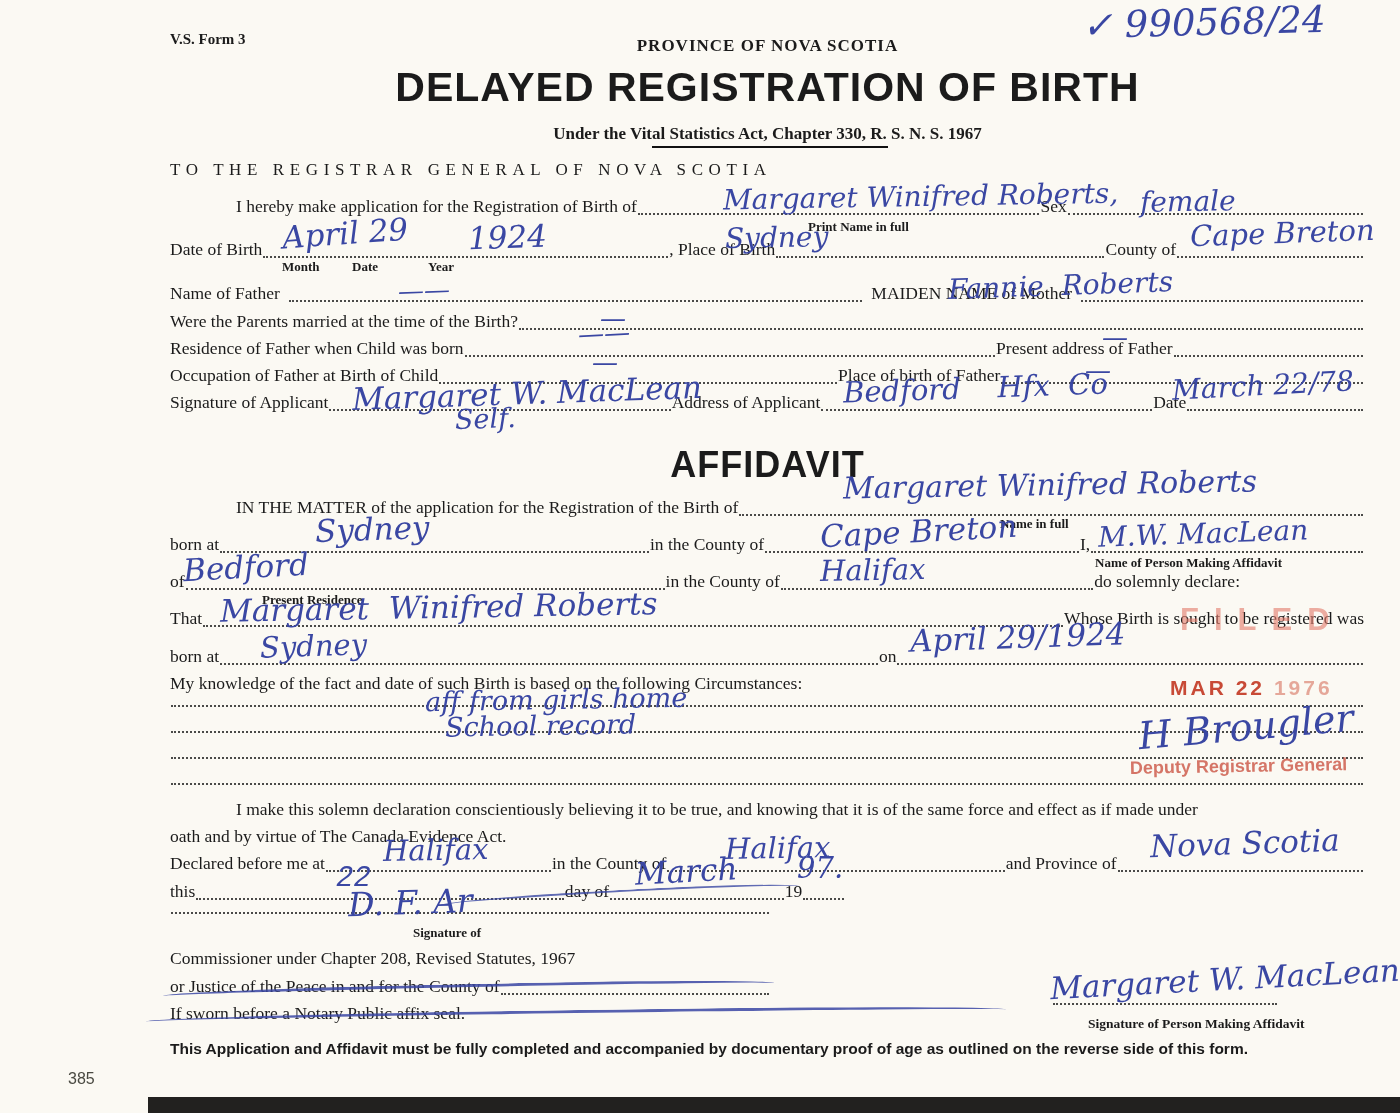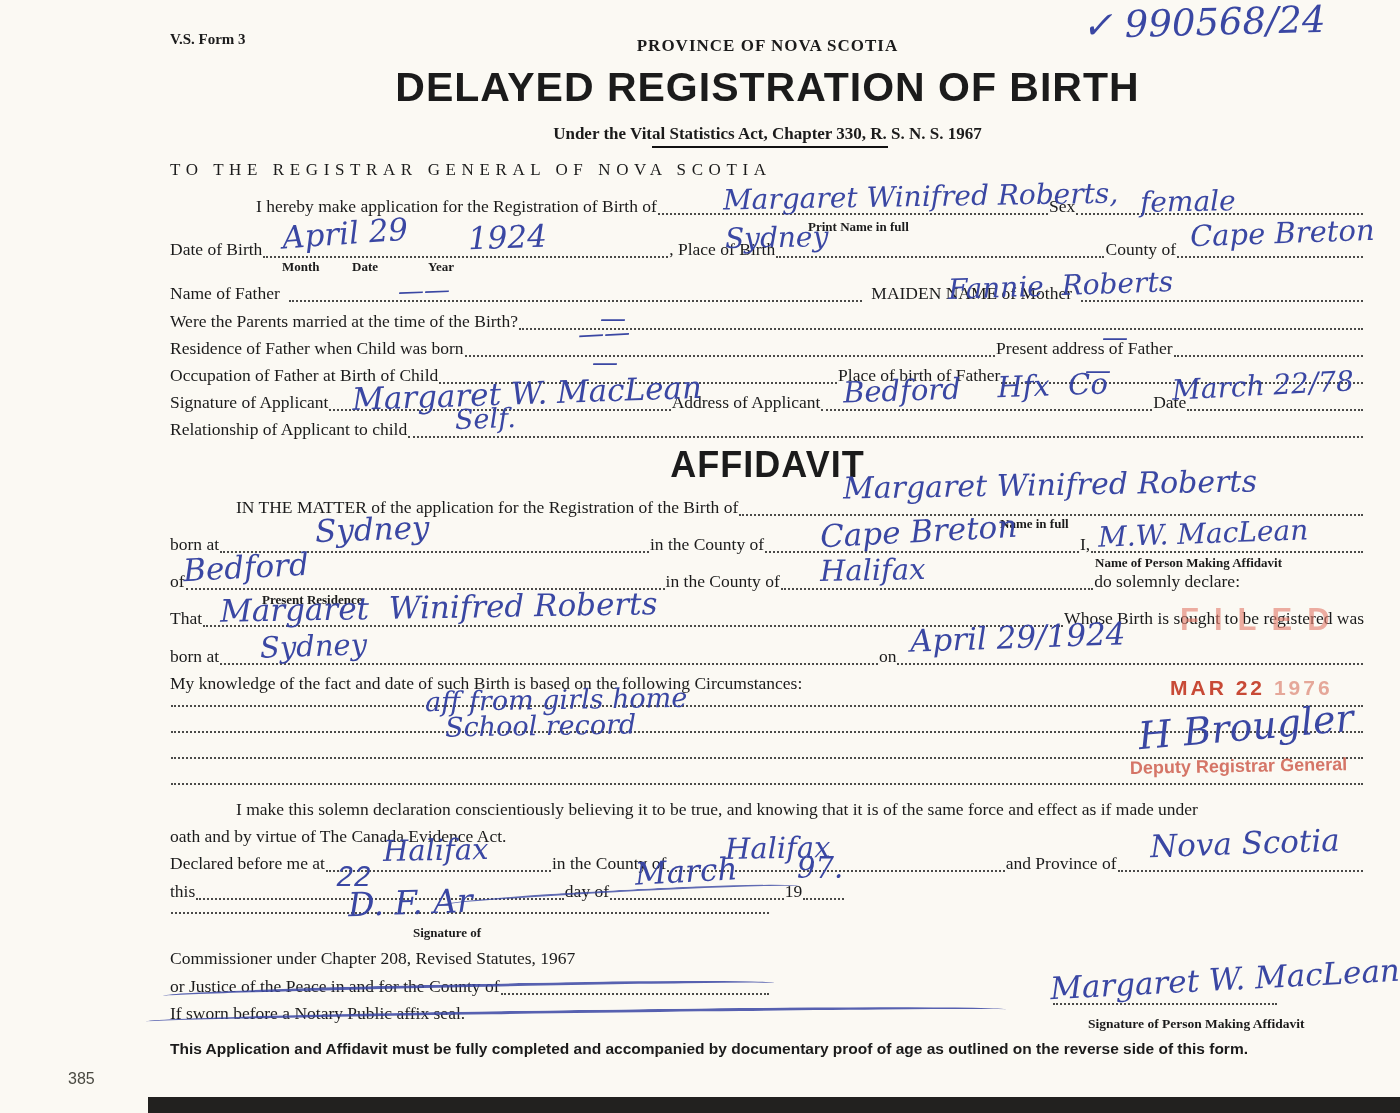--- a/index.html
+++ b/index.html
@@ -41,21 +41,21 @@
   <div class="formno">V.S. Form 3</div>
   <span class="hw" style="left:1082px;top:4px;font-size:37px;transform:rotate(-1.5deg);">✓ 990568/24</span>
 
   <div class="hdr province" style="top:36px;">PROVINCE OF NOVA SCOTIA</div>
   <div class="hdr title" style="top:64px;">DELAYED REGISTRATION OF BIRTH</div>
   <div class="hdr act" style="top:112px;">Under the Vital Statistics Act, Chapter 330, R. S. N. S. 1967</div>
   <div class="rule"></div>
   <div class="addressee">TO THE REGISTRAR GENERAL OF NOVA SCOTIA</div>
 
   <div class="row" style="left:170px;top:196px;right:36px;">
-    <span class="lbl" style="margin-left:86px;">I hereby make application for the Registration of Birth of</span>
+    <span class="lbl" style="margin-left:66px;">I hereby make application for the Registration of Birth of</span>
     <span class="dots g" style="flex-grow:3.4;"></span>
     <span class="lbl">Sex</span>
     <span class="dots g" style="flex-grow:2.5;"></span>
   </div>
   <div class="hint" style="left:808px;top:219px;">Print Name in full</div>
 
   <div class="row" style="left:170px;top:239px;right:36px;">
     <span class="lbl">Date of Birth</span>
     <span class="dots g" style="flex-grow:3.7;"></span>
     <span class="lbl">, Place of Birth</span>
@@ -95,24 +95,20 @@
 
   <div class="row" style="left:170px;top:392px;right:36px;">
     <span class="lbl">Signature of Applicant</span>
     <span class="dots g" style="flex-grow:3.3;"></span>
     <span class="lbl">Address of Applicant</span>
     <span class="dots g" style="flex-grow:3.2;"></span>
     <span class="lbl">Date</span>
     <span class="dots g" style="flex-grow:1.7;"></span>
   </div>
 
-  <div class="row" style="left:170px;top:419px;right:36px;">
-    <span class="lbl">Relationship of Applicant to child</span>
-    <span class="dots g"></span>
-  </div>
 
   <div class="hdr big" style="top:444px;">AFFIDAVIT</div>
 
   <div class="row" style="left:170px;top:497px;right:36px;">
     <span class="lbl" style="margin-left:66px;">IN THE MATTER of the application for the Registration of the Birth of</span>
     <span class="dots g"></span>
   </div>
   <div class="hint" style="left:1000px;top:516px;">Name in full</div>
 
   <div class="row" style="left:170px;top:534px;right:36px;">

